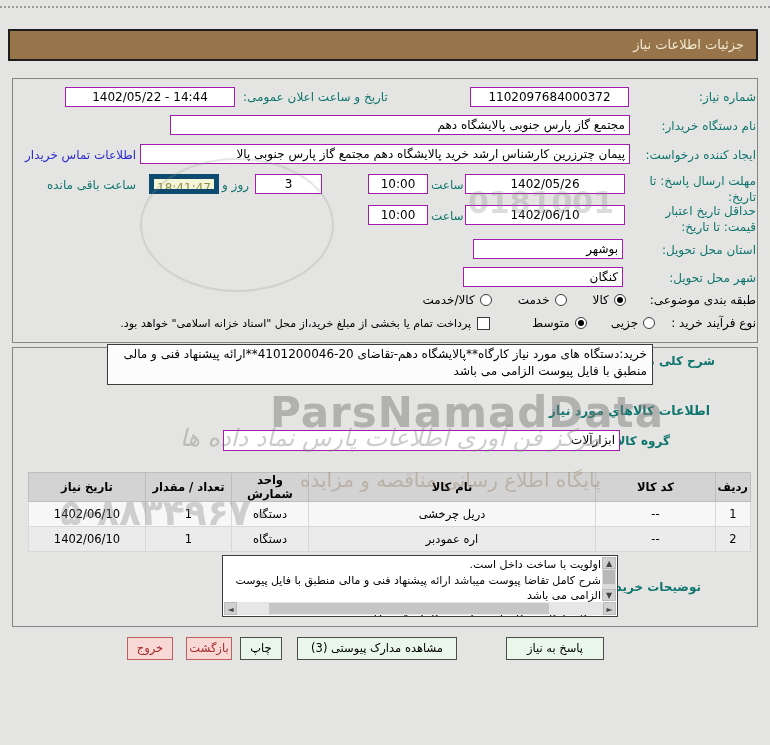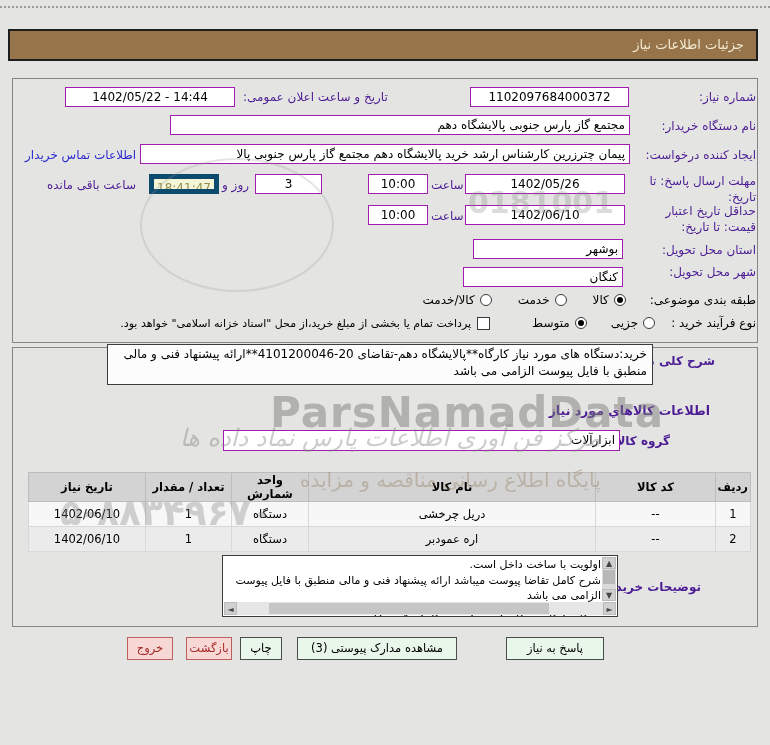--- a/index.html
+++ b/index.html
@@ -3,21 +3,21 @@
 <meta charset="utf-8">
 <style>
   html,body{margin:0;padding:0;}
   body{font-family:"DejaVu Sans",sans-serif;background:#e6e6e4;}
   #screen{position:relative;width:770px;height:745px;background:#e4e4e2;overflow:hidden;direction:rtl;}
   .dotline{position:absolute;left:0;top:6px;width:770px;height:0;border-top:2px dotted #9b9b9b;}
   .titlebar{position:absolute;left:8px;top:29px;width:750px;height:32px;background:#97744a;border:2px solid #1e1e1e;box-sizing:border-box;color:#f2ead3;font-size:13px;line-height:28px;padding-right:12px;}
   .groupbox{position:absolute;border:1px solid #858585;}
   #gb1{left:12px;top:78px;width:744px;height:263px;}
   #gb2{left:12px;top:347px;width:744px;height:278px;}
-  .lbl{position:absolute;font-size:12px;color:#4c1d95;white-space:nowrap;}
+  .lbl{position:absolute;font-size:12px;color:#0f766e;white-space:nowrap;}
   .lbl2{white-space:normal;width:120px;text-align:right;line-height:1.35;}
   .bold{font-weight:bold;}
   .inp{position:absolute;background:#ffffff;border:1px solid #a21caf;height:20px;box-sizing:border-box;font-size:12px;line-height:18px;overflow:hidden;white-space:nowrap;}
   .center{text-align:center;}
   .rt{text-align:right;padding:0 4px;}
   .countdown{background:#f5f5d8;color:#8f8f4e;border:5px solid #0c4a6e;}
   .link{position:absolute;color:#2b2bd0;font-size:12px;white-space:nowrap;cursor:pointer;}
   .radiorow{position:absolute;display:flex;align-items:center;font-size:12px;}
   .radio{display:inline-block;width:12px;height:12px;border:1px solid #3a3a3a;border-radius:50%;background:#fff;box-sizing:border-box;}
   .radio.checked::after{content:'';display:block;width:6px;height:6px;margin:2px;border-radius:50%;background:#000;}
@@ -83,21 +83,21 @@
   <div class="lbl" style="left:27px;top:178px;margin-left:20px;">ساعت باقی مانده</div>
 
   <div class="lbl lbl2" style="right:14px;top:203px;">حداقل تاریخ اعتبار قیمت: تا تاریخ:</div>
   <div class="inp center" style="left:465px;top:205px;width:160px;">1402/06/10</div>
   <div class="lbl" style="left:431px;top:209px;">ساعت</div>
   <div class="inp center" style="left:368px;top:205px;width:60px;">10:00</div>
 
   <div class="lbl" style="right:14px;top:243px;">استان محل تحویل:</div>
   <div class="inp rt" style="left:473px;top:239px;width:150px;">بوشهر</div>
 
-  <div class="lbl" style="right:14px;top:265px;text-align:center;">شهر محل تحویل:</div>
+  <div class="lbl" style="right:14px;top:271px;text-align:center;">شهر محل تحویل:</div>
   <div class="inp rt" style="left:463px;top:267px;width:160px;">کنگان</div>
 
   <div class="radiorow" style="right:14px;top:293px;">
     <span>طبقه بندی موضوعی:</span>
     <span style="width:24px;"></span>
     <span class="radio checked"></span>
     <span style="width:5px;"></span>
     <span>کالا</span>
     <span style="width:26px;"></span>
     <span class="radio"></span>

